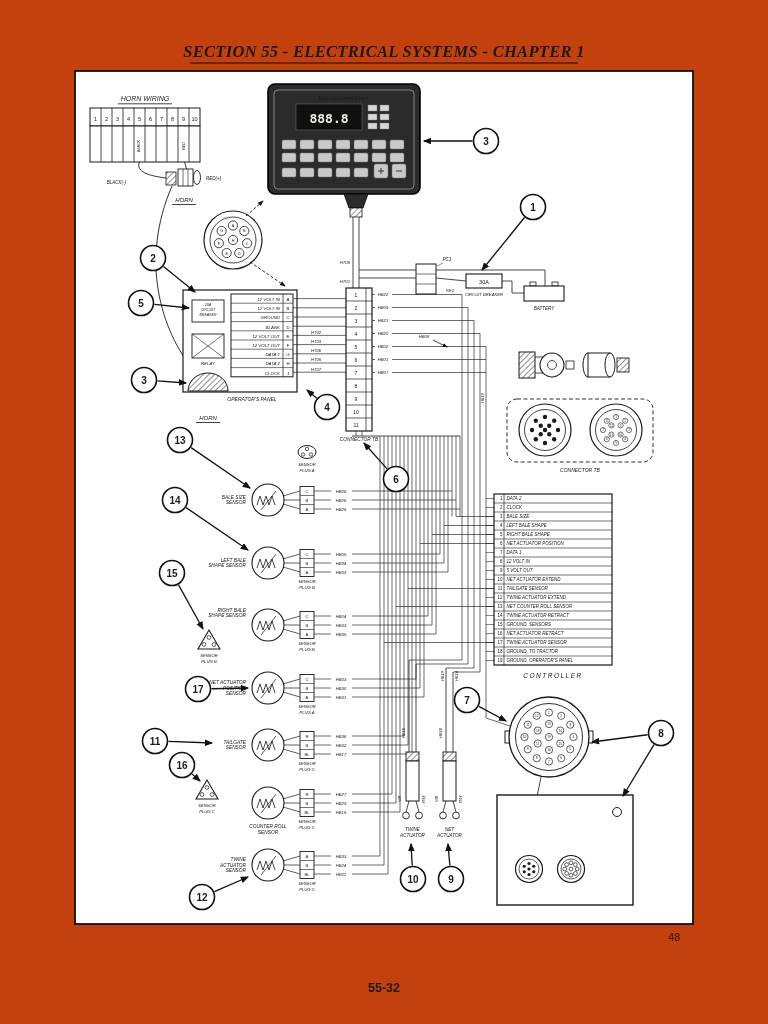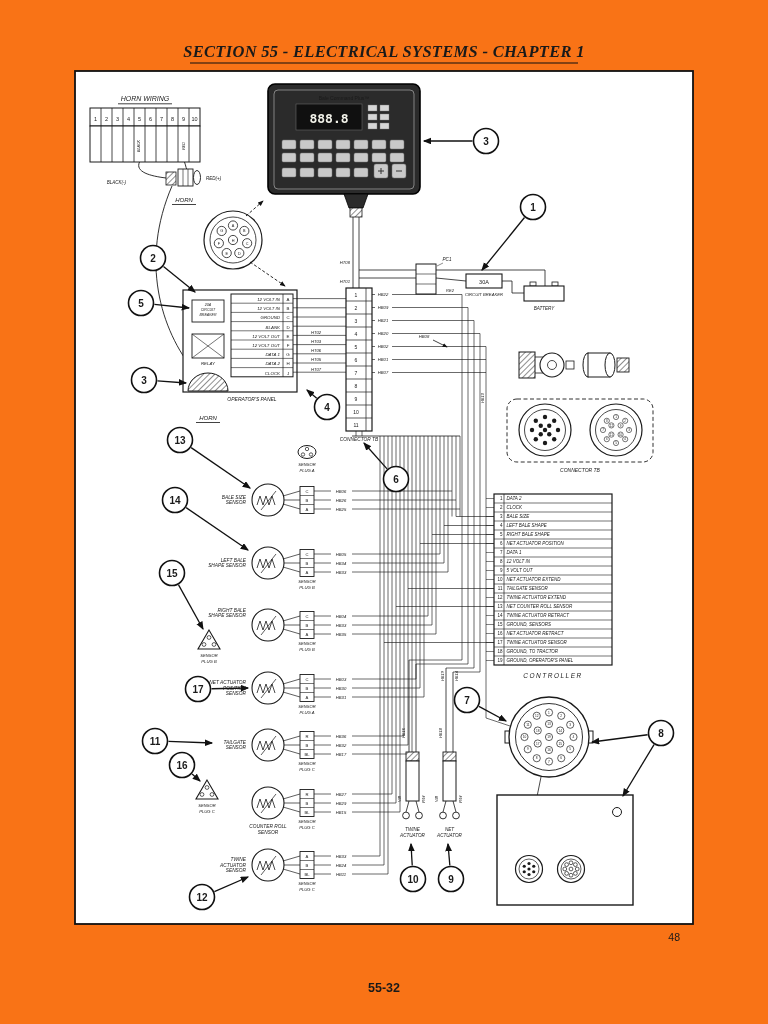--- a/index.html
+++ b/index.html
@@ -1,16 +1,16 @@
 <!DOCTYPE html>
 <html><head>
 <meta charset="utf-8">
 <style>
   html,body{margin:0;padding:0;background:#ffffff}
-  .pg{position:relative;width:768px;height:1024px;background:#f97316;overflow:hidden}
+  .pg{position:relative;width:768px;height:1024px;background:#c2410c;overflow:hidden}
   svg{position:absolute;left:0;top:0;font-family:"Liberation Sans",sans-serif}
   svg text{font-style:italic;fill:#1a1a1a}
   svg text.up{font-style:normal}
   .hdr{font-family:"Liberation Serif",serif;font-weight:bold;font-size:16.5px;letter-spacing:.3px}
   .ftr{font-family:"Liberation Sans",sans-serif;font-weight:bold;font-size:12.5px;font-style:normal}
   .pnum{font-style:normal;font-size:10.5px}
   .disp{font-family:"DejaVu Sans Mono",monospace;font-style:normal;font-weight:bold;fill:#f2f2e9}
 </style>
 </head>
 <body>

